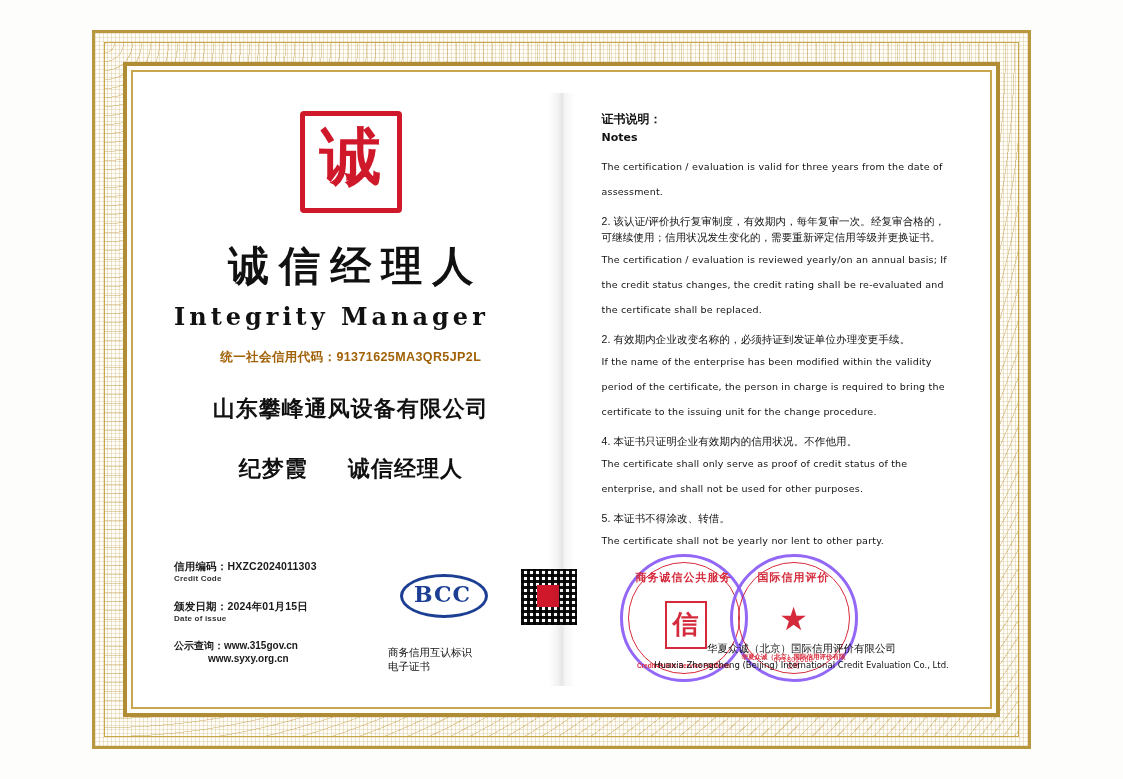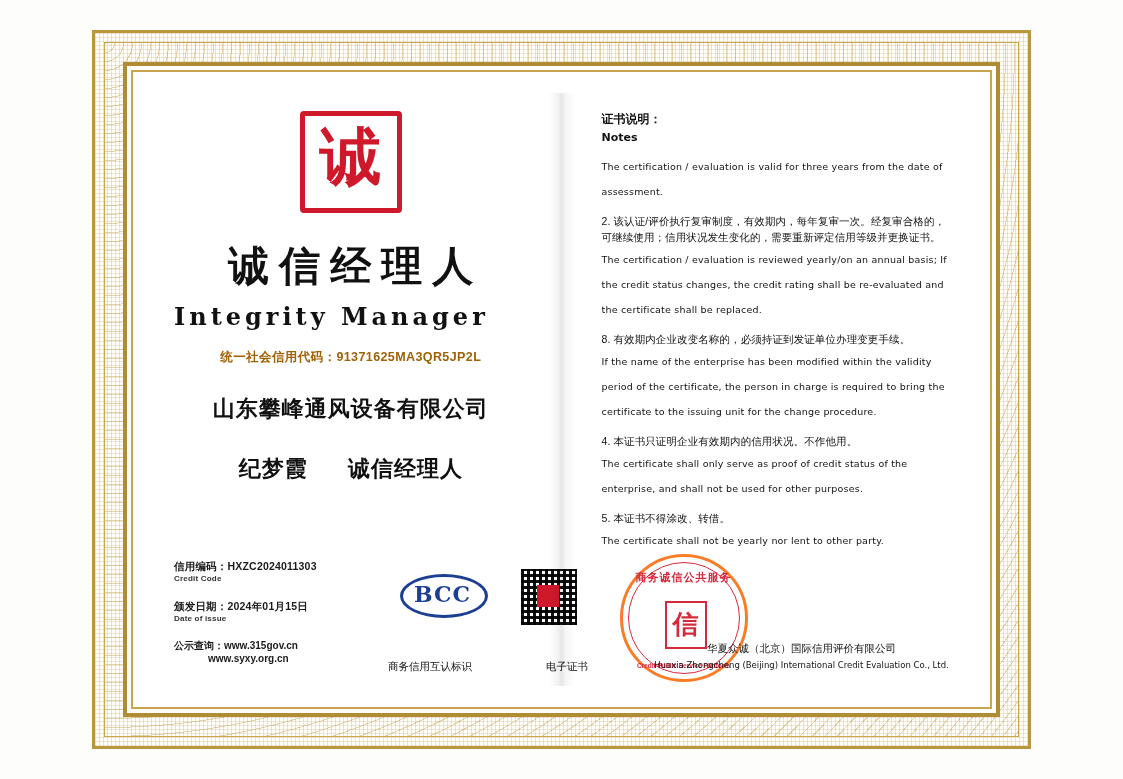--- a/index.html
+++ b/index.html
@@ -241,20 +241,21 @@
   }
   .marks-caption {
     position: absolute;
     left: 0;
     bottom: 2px;
     width: 200px;
     display: flex;
     justify-content: space-between;
     font-size: 10.5px;
     color: #111111;
+    flex-direction: column;
   }
 
   
   .right-panel {
     position: absolute;
     right: 0; top: 0;
     width: 50%;
     height: 100%;
     box-sizing: border-box;
     padding: 36px 34px 18px 40px;
@@ -294,21 +295,21 @@
   .stamps {
     position: absolute;
     left: 40px;
     bottom: 16px;
     width: 400px;
     height: 140px;
   }
   .stamp {
     position: absolute;
     border-radius: 50%;
-    border: 3px solid #f97316;
+    border: 3px solid #8b5cf6;
     box-sizing: border-box;
     opacity: 0.92;
   }
   .stamp-left {
     left: 18px;
     top: 6px;
     width: 128px;
     height: 128px;
   }
   .stamp-right {
@@ -470,38 +471,45 @@
       <div class="notes-title-en">Notes</div>
 
       <div class="note">
         <div class="en">The certification / evaluation is valid for three years from the date of assessment.</div>
       </div>
       <div class="note">
         <div class="cn">2. 该认证/评价执行复审制度，有效期内，每年复审一次。经复审合格的，可继续使用；信用状况发生变化的，需要重新评定信用等级并更换证书。</div>
         <div class="en">The certification / evaluation is reviewed yearly/on an annual basis; If the credit status changes, the credit rating shall be re-evaluated and the certificate shall be replaced.</div>
       </div>
       <div class="note">
-        <div class="cn">8. 有效期内企业改变名称的，必须持证到发证单位办理变更手续。</div>
+        <div class="cn">2. 有效期内企业改变名称的，必须持证到发证单位办理变更手续。</div>
         <div class="en">If the name of the enterprise has been modified within the validity period of the certificate, the person in charge is required to bring the certificate to the issuing unit for the change procedure.</div>
       </div>
       <div class="note">
         <div class="cn">4. 本证书只证明企业有效期内的信用状况。不作他用。</div>
         <div class="en">The certificate shall only serve as proof of credit status of the enterprise, and shall not be used for other purposes.</div>
       </div>
       <div class="note">
         <div class="cn">5. 本证书不得涂改、转借。</div>
         <div class="en">The certificate shall not be yearly nor lent to other party.</div>
       </div>
 
       <div class="stamps">
         <div class="stamp stamp-left">
           <div class="ring-inner"></div>
           <div class="arc-top">商务诚信公共服务</div>
           <div class="center-box">信</div>
           <div class="arc-bottom">Credit Public Service Platform</div>
         </div>
+        <div class="stamp stamp-right">
+          <div class="ring-inner"></div>
+          <div class="arc-top">国际信用评价</div>
+          <div class="star">★</div>
+          <div class="arc-bottom">华夏众诚（北京）国际信用评价有限公司</div>
+          <div class="code">071802660</div>
+        </div>
         <div class="stamp-caption-cn">华夏众诚（北京）国际信用评价有限公司</div>
         <div class="stamp-caption-en">Huaxia Zhongcheng (Beijing) International Credit Evaluation Co., Ltd.</div>
       </div>
     </div>
 
   </div>
 </div>
 
 </body></html>

